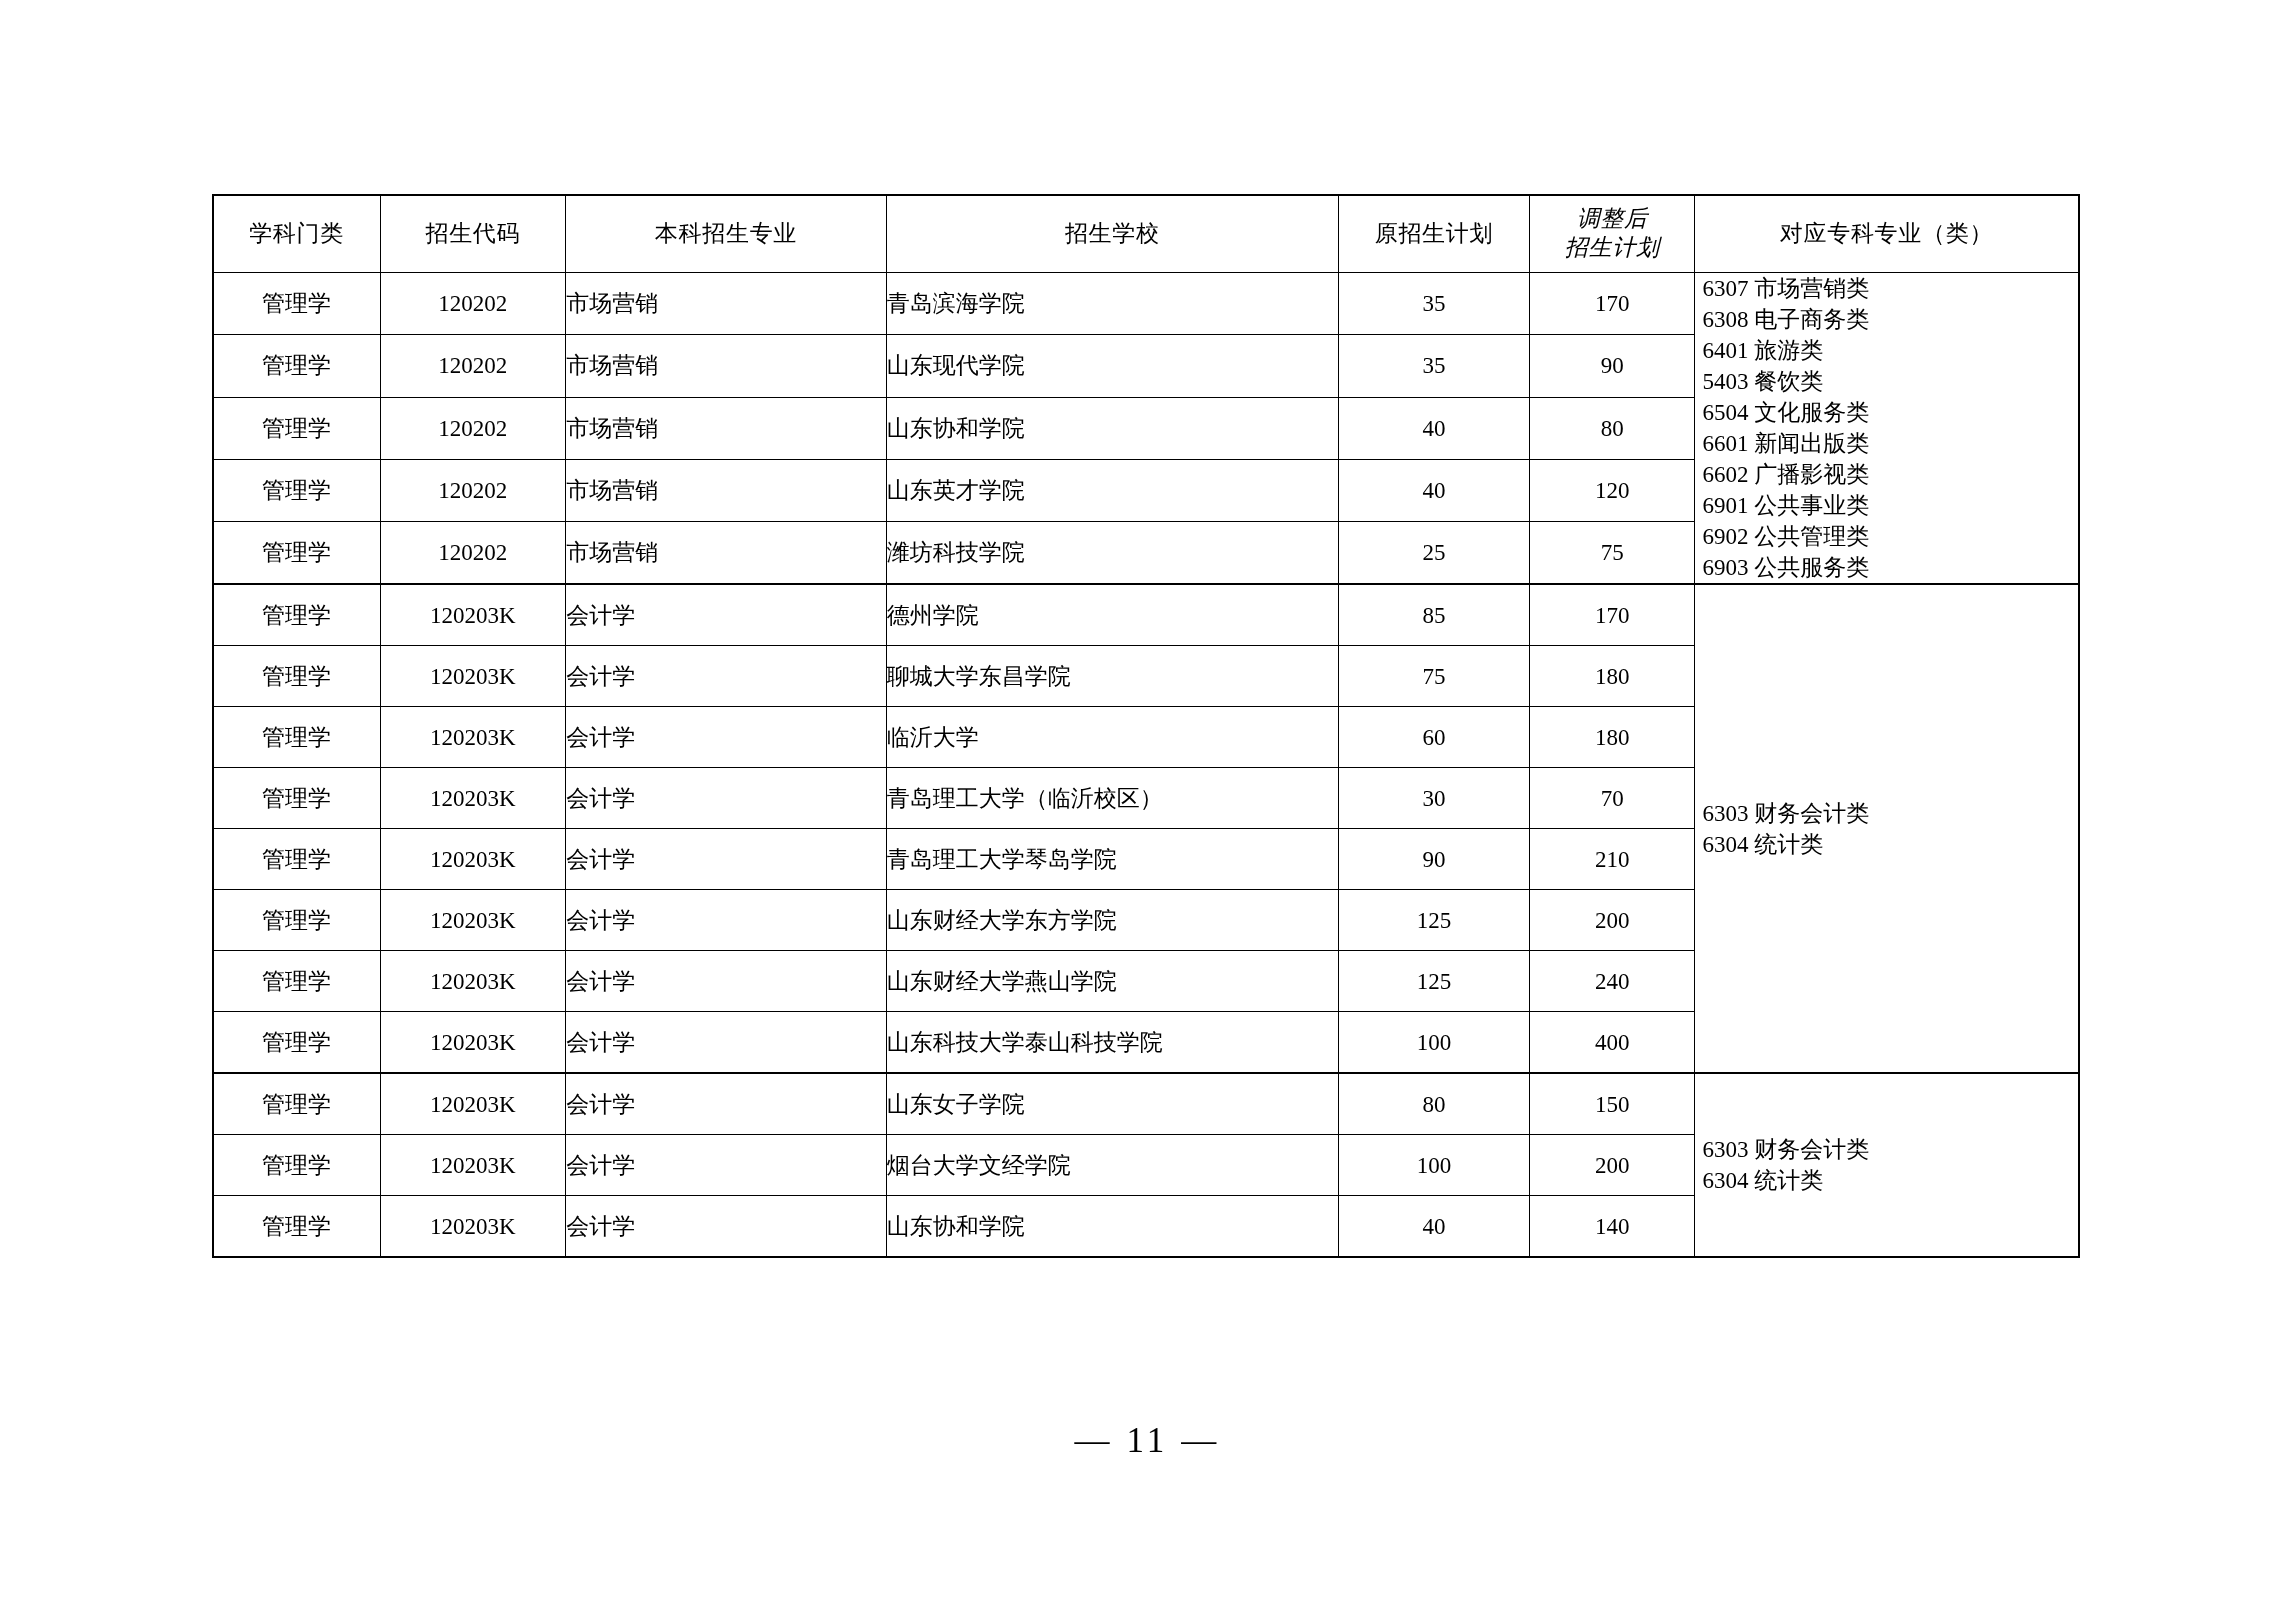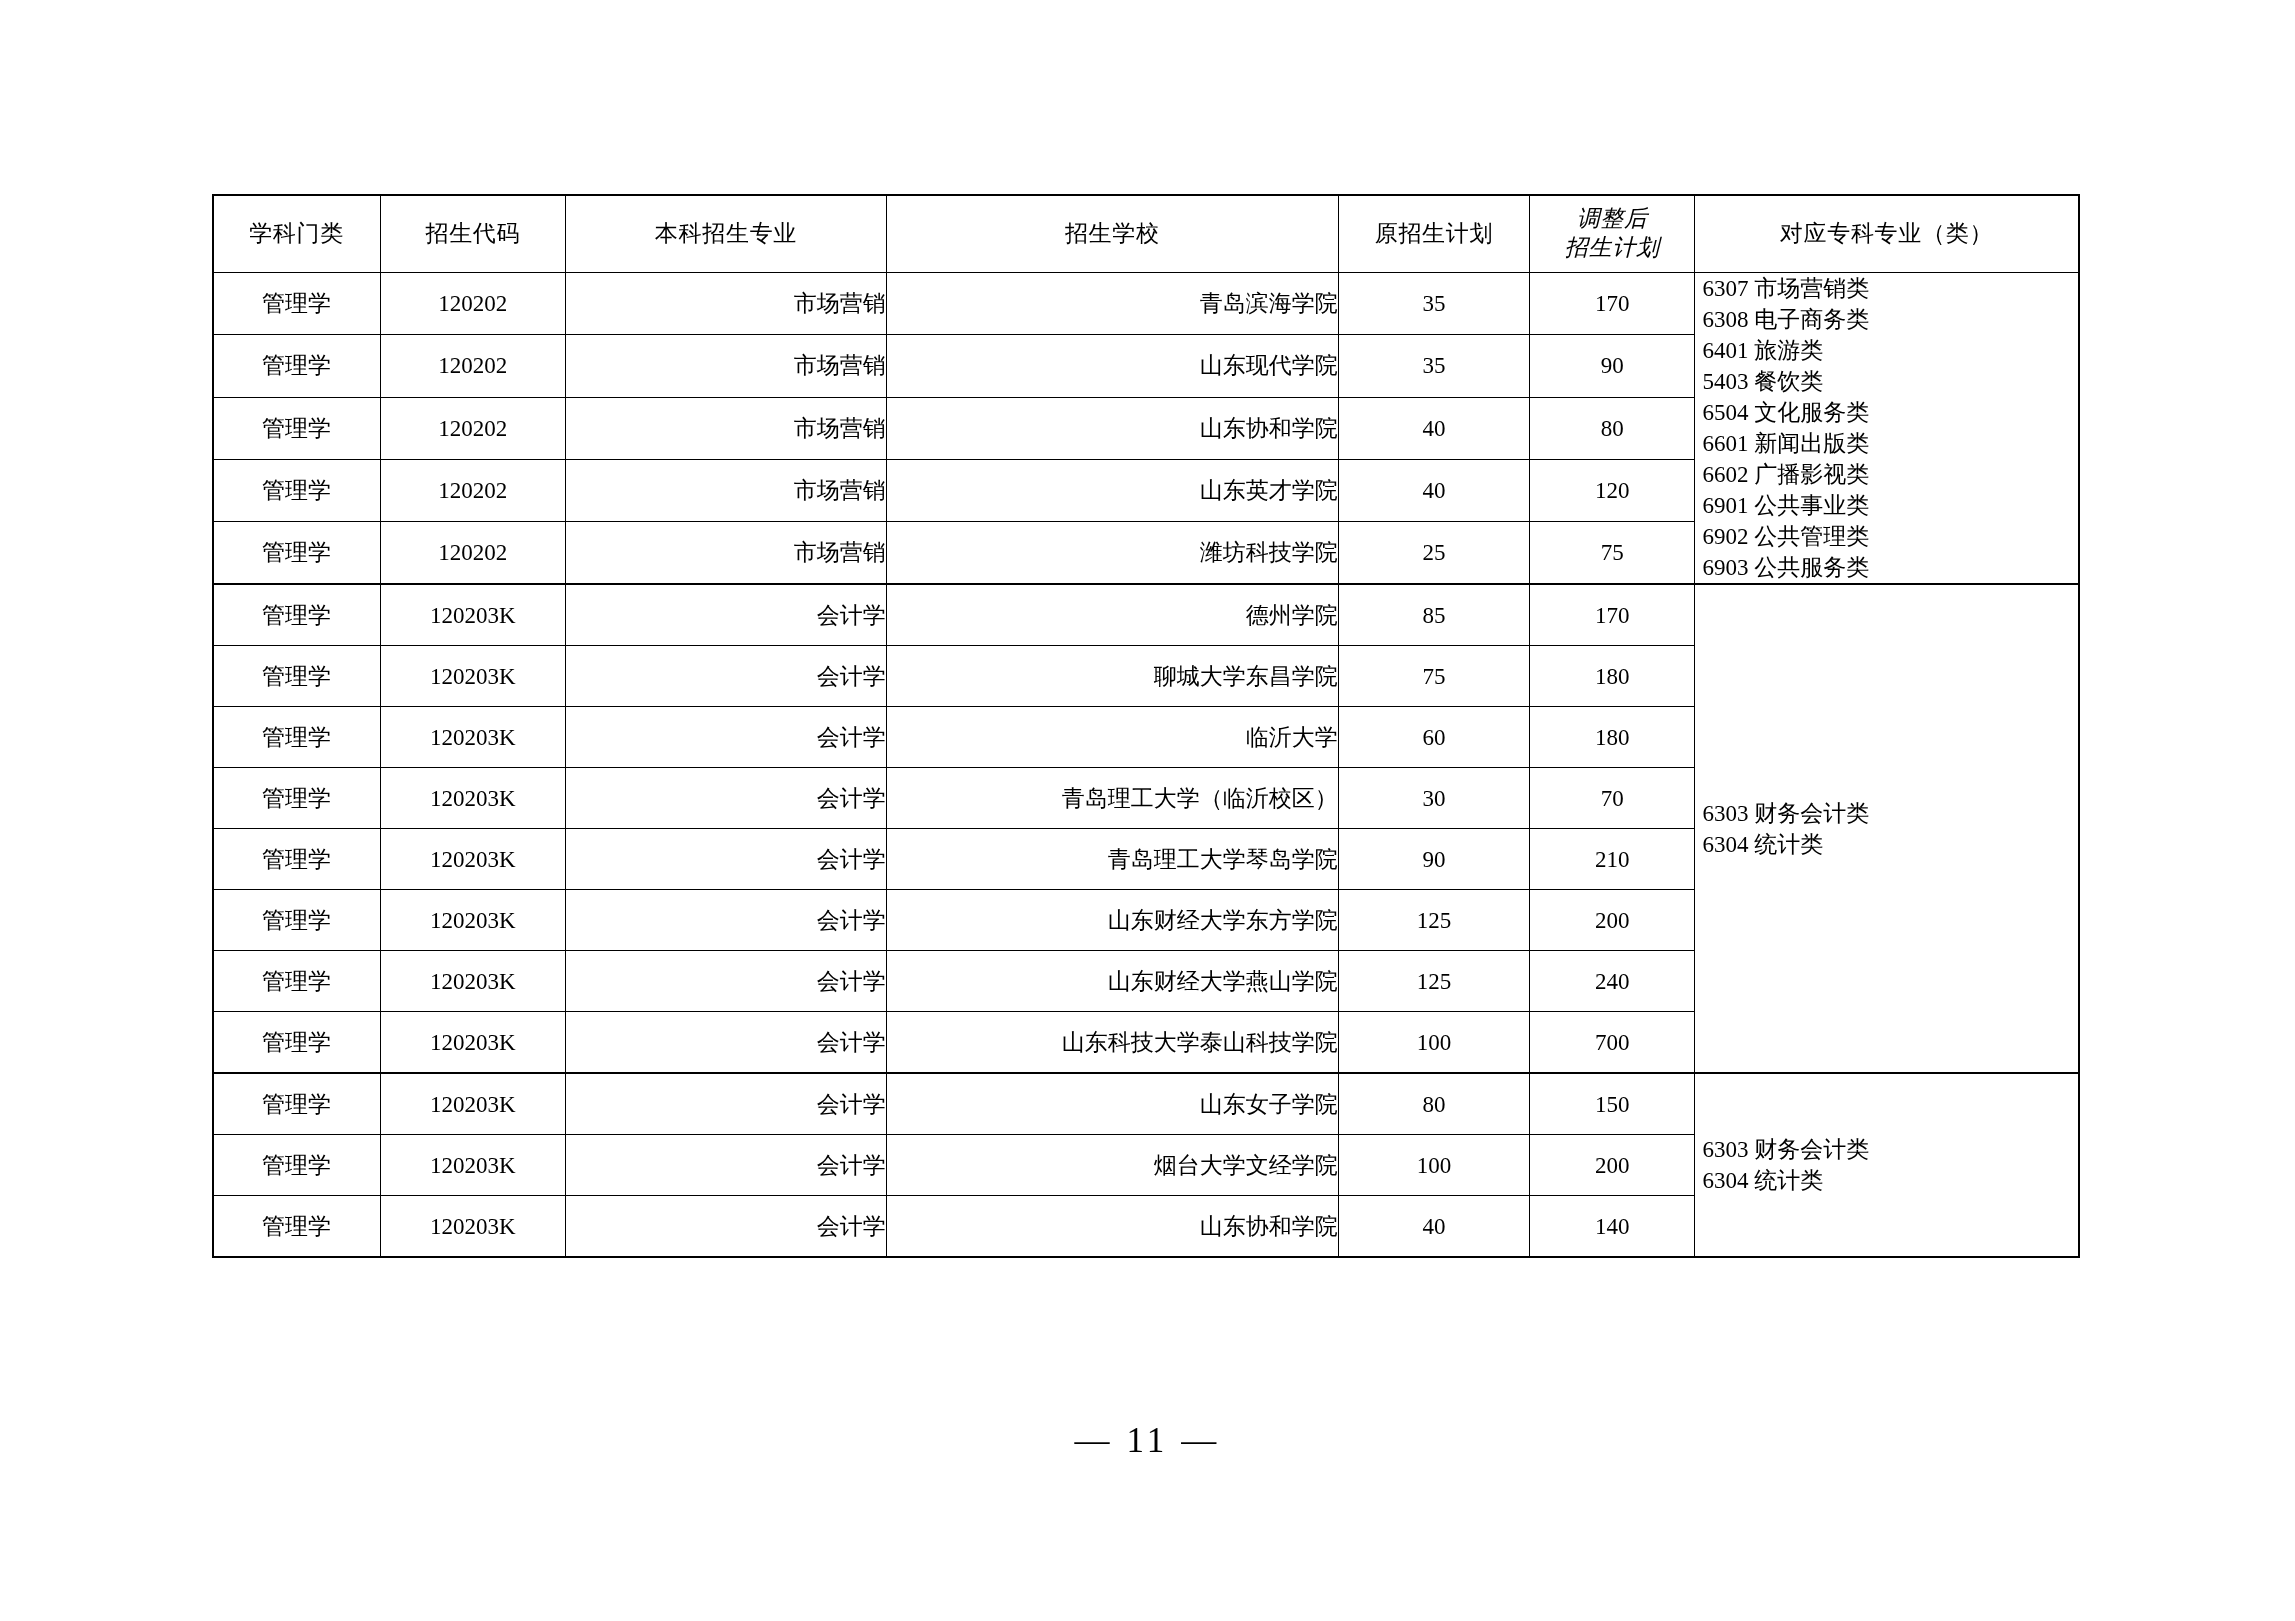--- a/index.html
+++ b/index.html
@@ -57,21 +57,21 @@
     line-height: 1.25;
     font-style: italic;
   }
   tbody td {
     height: 60px;
   }
   td.center {
     text-align: center;
   }
   td.left-pad {
-    text-align: right;
+    text-align: left;
     padding-left: 11px;
   }
   td.corr-cell {
     text-align: left;
     vertical-align: top;
     padding: 5.5px 6.8px 6.8px 9.5px;
     line-height: 1.42;
     font-size: 23px;
   }
   td.corr-cell.mid {
@@ -238,21 +238,21 @@
         <td class="left-pad">山东财经大学燕山学院</td>
         <td class="center">125</td>
         <td class="center">240</td>
       </tr>
       <tr>
         <td class="center">管理学</td>
         <td class="center">120203K</td>
         <td class="left-pad">会计学</td>
         <td class="left-pad">山东科技大学泰山科技学院</td>
         <td class="center">100</td>
-        <td class="center">700</td>
+        <td class="center">400</td>
       </tr>
 
       <tr>
         <td class="center thick-top">管理学</td>
         <td class="center thick-top">120203K</td>
         <td class="left-pad thick-top">会计学</td>
         <td class="left-pad thick-top">山东女子学院</td>
         <td class="center thick-top">80</td>
         <td class="center thick-top">150</td>
         <td class="corr-cell mid thick-top" rowspan="3">

